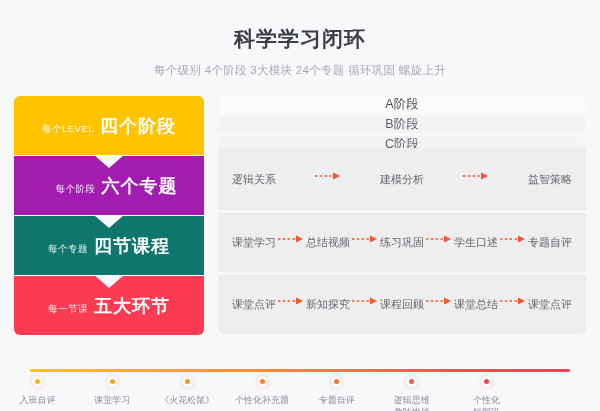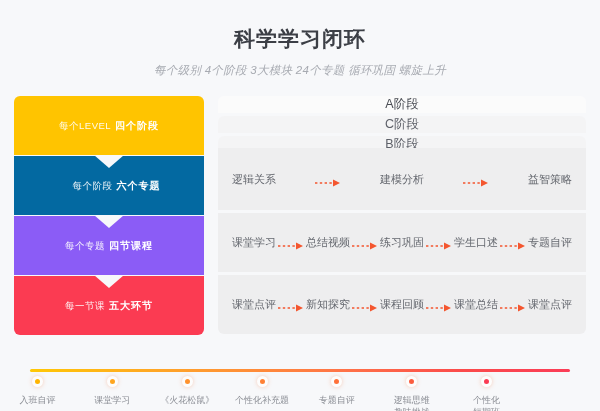--- a/index.html
+++ b/index.html
@@ -11,21 +11,21 @@
   }
   .page { position: relative; width: 600px; height: 411px; background: #f7f8fa; }
 
   
   .header { padding-top: 24px; text-align: center; }
   .page-title {
     font-size: 21px; font-weight: bold; color: #3c3f46;
     letter-spacing: 1px; line-height: 30px;
   }
   .page-subtitle {
-    margin-top: 9px; font-size: 11.5px; color: #a7aab1; letter-spacing: .3px; font-style: italic;
+    margin-top: 9px; font-size: 11.5px; color: #a7aab1; letter-spacing: .3px;
   }
 
   
   .body-wrap {
     position: absolute; left: 14px; top: 96px;
     width: 572px; height: 240px;
     display: flex;
   }
 
   
@@ -40,21 +40,21 @@
   .band + .band { margin-top: 1px; }
   
   .band .notch {
     position: absolute; top: -1px; left: 50%; transform: translateX(-50%);
     width: 30px; height: 13px;
     background: #f7f8fa;
     clip-path: polygon(0 0, 100% 0, 50% 100%);
   }
   .band-label { font-size: 11px; letter-spacing: .5px; }
   .band-label .small { font-size: 9.5px; opacity: .92; }
-  .band-label .big { font-size: 10px; font-weight: bold; letter-spacing: 1px; }
+  .band-label .big { font-size: 18px; font-weight: bold; letter-spacing: 1px; }
 
   
   .grid-panel {
     margin-left: 14px; width: 368px; height: 240px; position: relative;
   }
   .tabs { display: flex; height: 52px; gap: 3px; flex-direction: column; }
   .tab {
     flex: 1; display: flex; align-items: center; justify-content: center;
     font-size: 12.5px; color: #5d6068;
     background: #f4f4f5; border-radius: 6px 6px 0 0;
@@ -62,21 +62,21 @@
   .tab.active { background: #fbfbfb; color: #4a4d54; }
 
   .rows { position: absolute; top: 52px; left: 0; right: 0; }
   .row {
     height: 62px; background: #eeeeef;
     display: flex; align-items: center;
     padding: 0 14px;
   }
   .row + .row { border-top: 3px solid #f7f8fa; }
   .row:last-child { border-radius: 0 0 6px 6px; }
-  .row-items { display: flex; align-items: flex-end; width: 100%; }
+  .row-items { display: flex; align-items: flex-start; width: 100%; }
   .cell {
     font-size: 11px; color: #65686f; white-space: nowrap;
     text-align: center;
   }
   .arrow {
     flex: 1; display: flex; align-items: center; justify-content: center;
     min-width: 20px;
   }
   .arrow svg { display: block; }
 
@@ -116,39 +116,39 @@
     <div class="page-title">科学学习闭环</div>
     <div class="page-subtitle">每个级别 4个阶段 3大模块 24个专题 循环巩固 螺旋上升</div>
   </div>
 
   <div class="body-wrap">
 
     <div class="funnel" id="funnel">
         <div class="band" style="background: rgb(255, 196, 0);">
           <div class="band-label"><span class="small">每个LEVEL</span><span class="big"> 四个阶段</span></div>
         </div>
-        <div class="band" style="background: #0369a1; padding-left: 15px;">
+        <div class="band" style="background: #a21caf; padding-left: 15px;">
           <div class="notch"></div>
           <div class="band-label"><span class="small">每个阶段</span><span class="big"> 六个专题</span></div>
         </div>
-        <div class="band" style="background: #8b5cf6;">
+        <div class="band" style="background: #0f766e;">
           <div class="notch"></div>
           <div class="band-label"><span class="small">每个专题</span><span class="big"> 四节课程</span></div>
         </div>
         <div class="band" style="background: rgb(251, 59, 82);">
           <div class="notch"></div>
           <div class="band-label"><span class="small">每一节课</span><span class="big"> 五大环节</span></div>
         </div>
       </div>
 
     <div class="grid-panel">
       <div class="tabs" id="tabs">
           <div class="tab active">A阶段</div>
+          <div class="tab">B阶段</div>
           <div class="tab">C阶段</div>
-          <div class="tab">B阶段</div>
           <div class="tab">D阶段</div>
         </div>
       <div class="rows" id="rows">
           <div class="row">
             <div class="row-items">
               <div class="cell">逻辑关系</div>
               <div class="arrow">
                 <svg width="26" height="8" viewBox="0 0 26 8">
                   <line x1="0" y1="4" x2="18" y2="4" stroke="#f4562f" stroke-width="1.4" stroke-dasharray="2.4 2.4"></line>
                   <polygon points="18,0.5 25,4 18,7.5" fill="#f4562f"></polygon>

